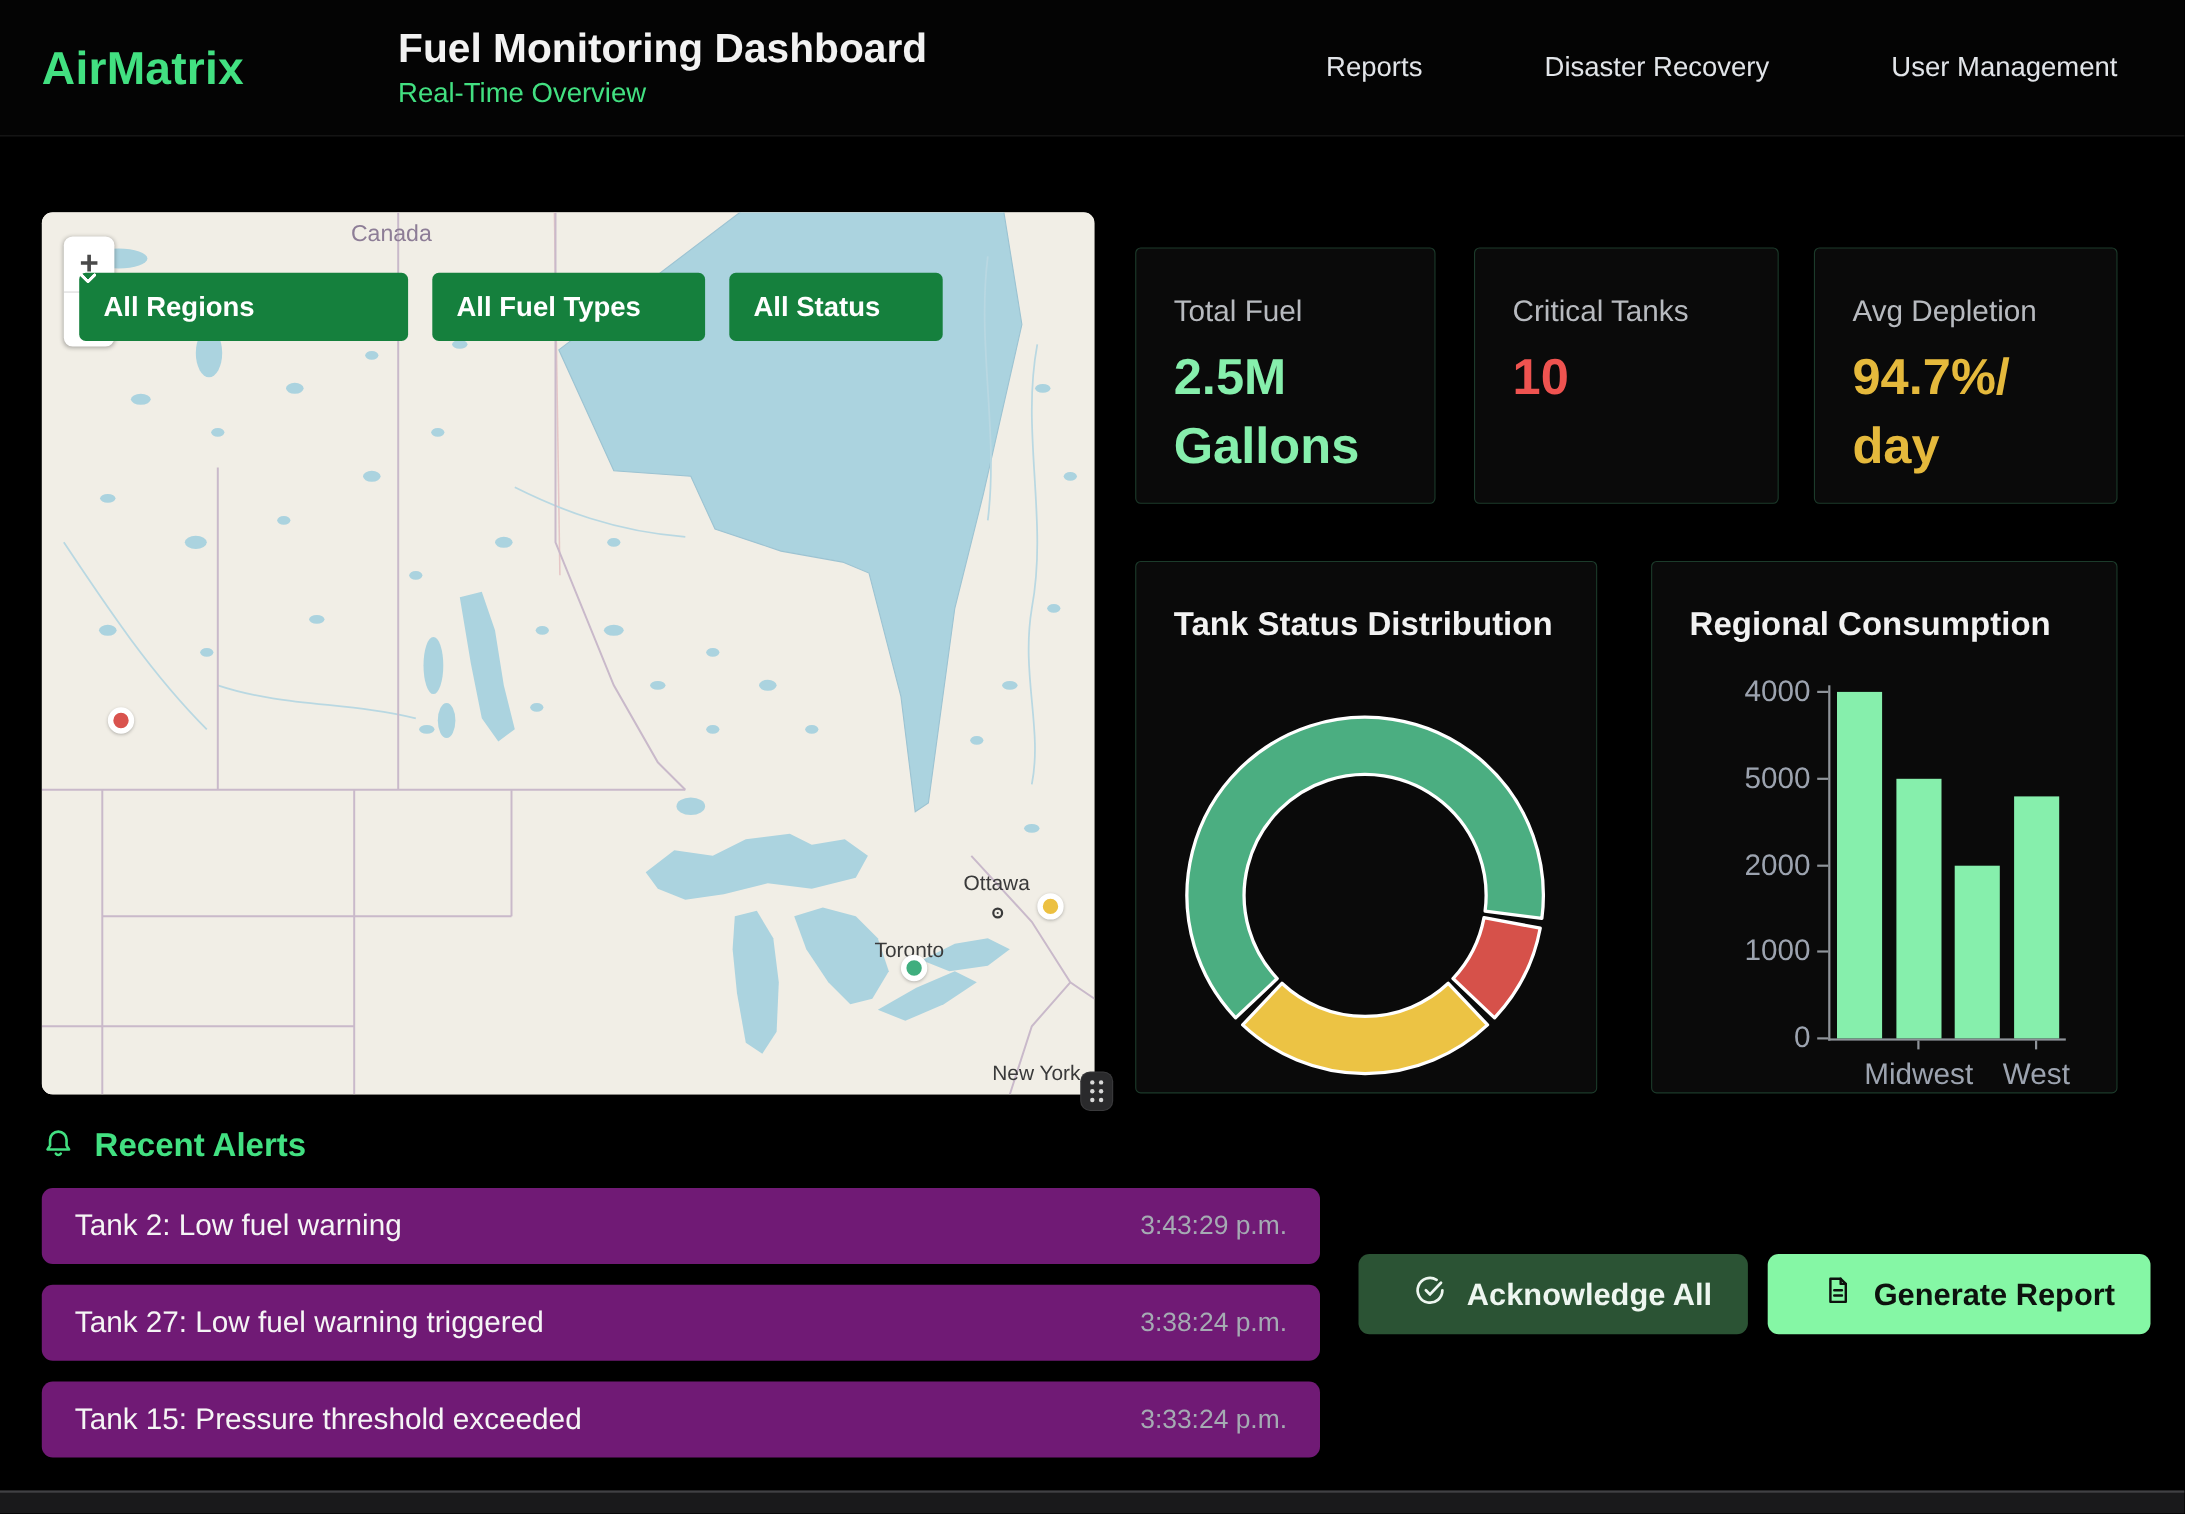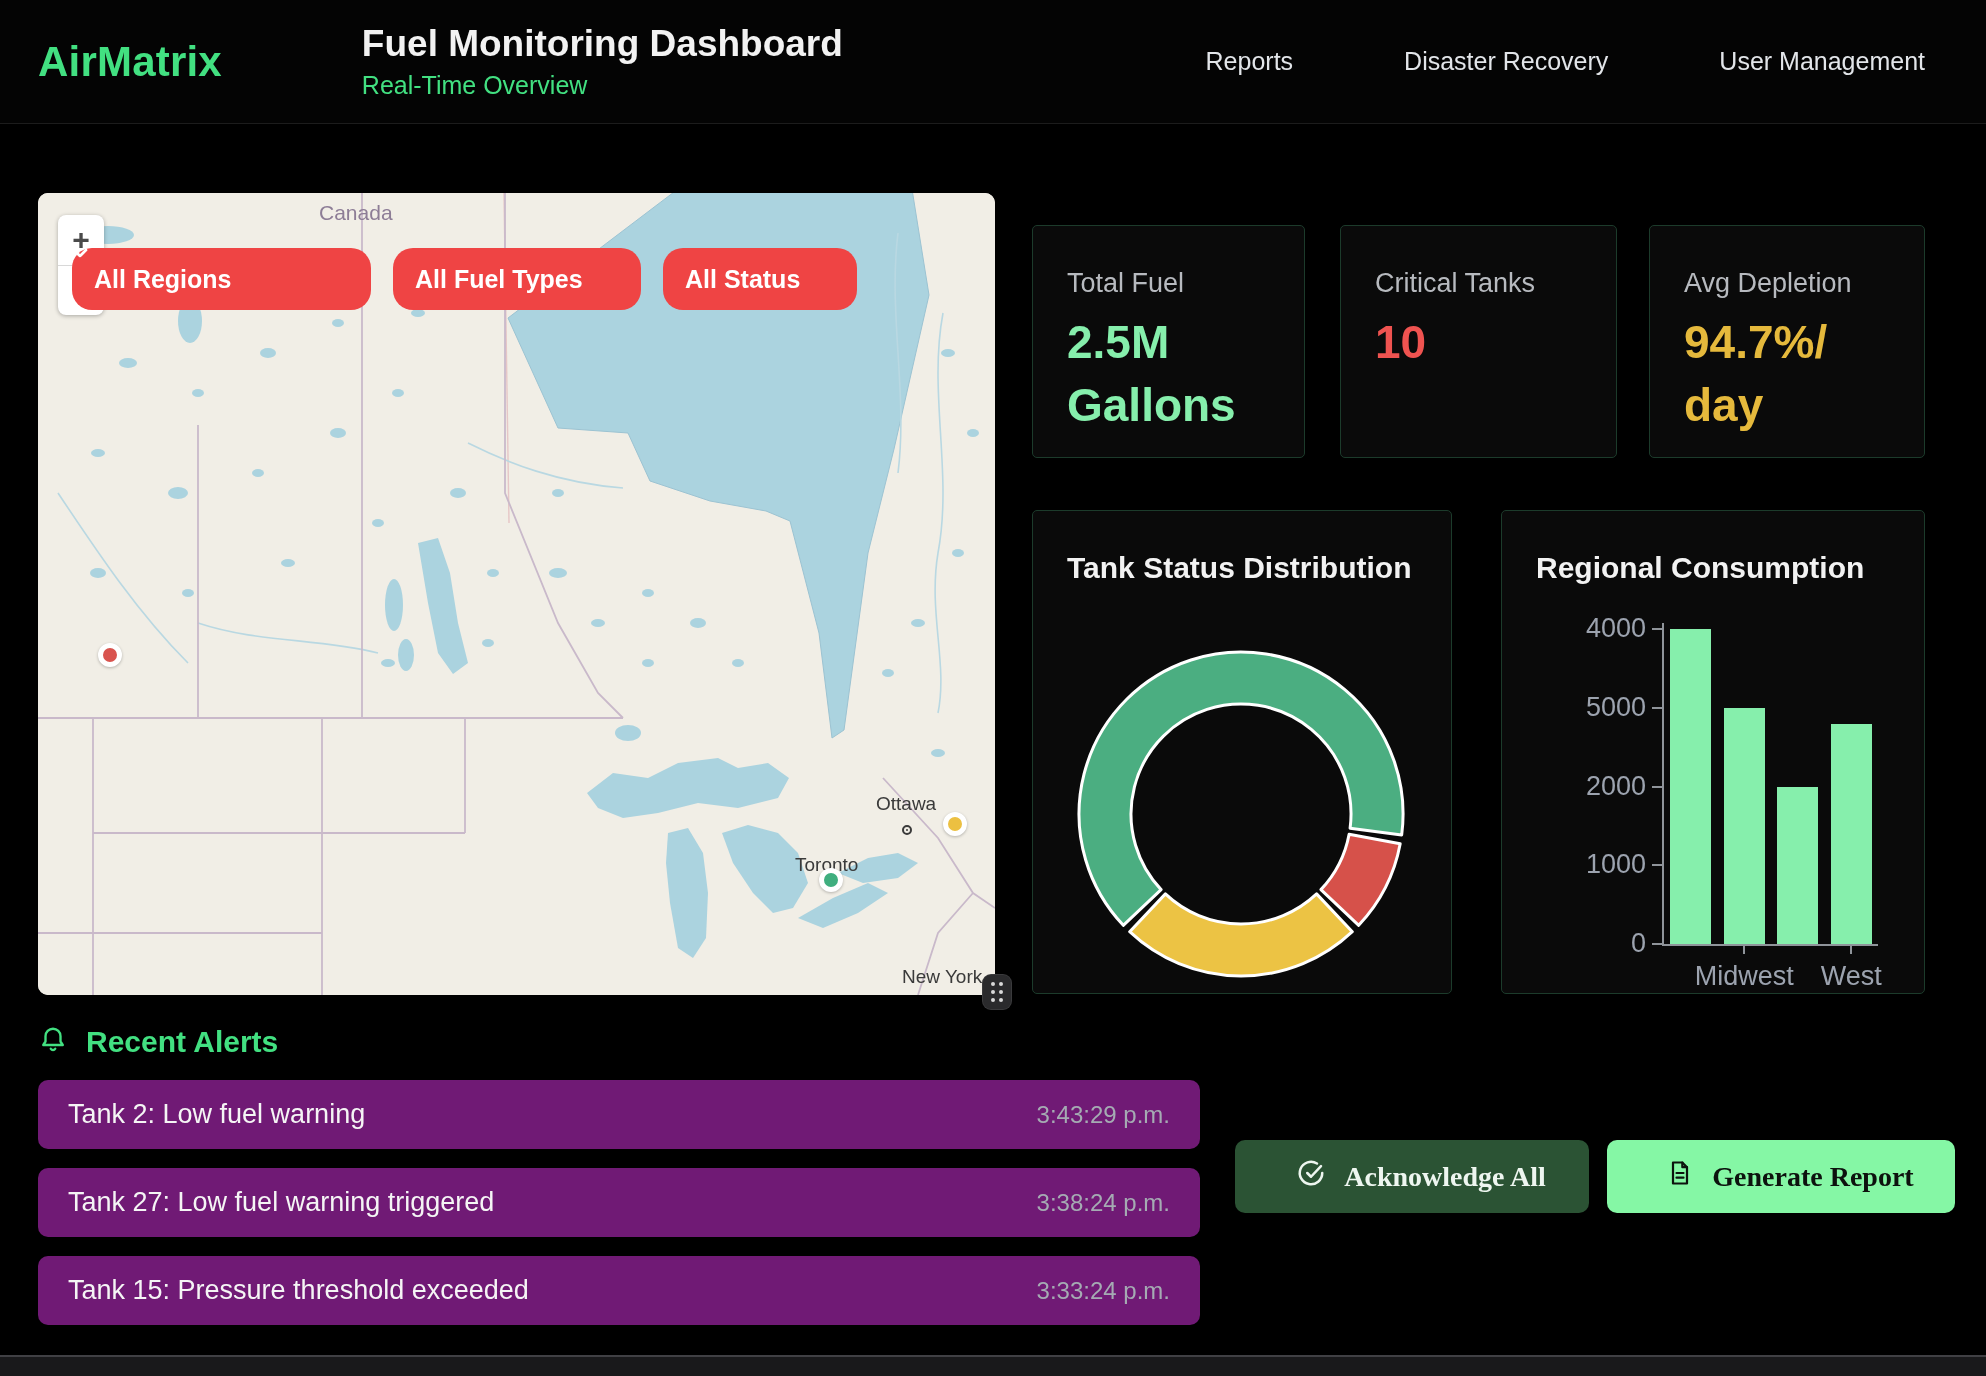--- a/index.html
+++ b/index.html
@@ -26,21 +26,21 @@
   .capital-dot { position:absolute; width:10px; height:10px; border:2px solid #3a3a3a; border-radius:50%; }
   .capital-dot::after { content:""; position:absolute; left:2px; top:2px; width:2px; height:2px; background:#3a3a3a; border-radius:50%; }
   .map-marker { position:absolute; width:24px; height:24px; border:5px solid #fff; border-radius:50%;
                 transform:translate(-50%,-50%); box-shadow:0 1px 3px rgba(0,0,0,.25); cursor:pointer; }
   .zoom-ctl { position:absolute; left:20px; top:22px; width:46px; height:100px; background:#fff; border-radius:8px;
               box-shadow:0 1px 4px rgba(0,0,0,.3); z-index:1; overflow:hidden; }
   .zoom-btn { width:100%; height:50px; display:flex; align-items:center; justify-content:center;
               font-size:30px; font-weight:700; color:#4a4a4a; cursor:pointer; }
   .zoom-btn.minus { border-top:1px solid #d8d8d8; }
   .filters { position:absolute; left:34px; top:55px; display:flex; gap:22px; z-index:2; }
-  .filter-btn { height:62px; background:#ef4444; border:none; border-radius:20px; color:#fff; display:flex;
+  .filter-btn { height:62px; background:#15803d; border:none; border-radius:6px; color:#fff; display:flex;
                 align-items:center; justify-content:space-between; padding:0 20px 0 22px; font-size:25px;
                 font-weight:600; font-family:"Liberation Sans", sans-serif; cursor:pointer; }
   .filter-btn .chev { margin-left:26px; display:flex; }
   .f-regions { width:299px; } .f-fuel { width:248px; } .f-status { width:194px; }
   .drag-handle { position:absolute; left:945px; top:782px; width:28px; height:34px; background:#2a2a2c;
                  border-radius:8px; display:grid; grid-template-columns:repeat(2,4px); grid-template-rows:repeat(3,4px);
                  gap:4px; place-content:center; cursor:grab; box-shadow:0 0 0 1px #3a3a3c; }
   .drag-handle i { width:4px; height:4px; background:#d9d9d9; border-radius:50%; }
 
   
@@ -66,21 +66,21 @@
   .alerts-header { position:absolute; left:38px; top:1022px; display:flex; align-items:center; gap:18px; height:40px; }
   .alerts-title { font-size:30px; font-weight:700; color:#42e081; }
   .alert-row { position:absolute; left:38px; width:1162px; height:69px; background:#701a75; border-radius:10px;
                display:flex; align-items:center; justify-content:space-between; padding:0 30px; cursor:pointer; }
   .alert-text { font-size:27px; color:#f5f5f5; }
   .alert-time { font-size:24px; color:#a5abb3; }
   #alert-0 { top:1080px; } #alert-1 { top:1168px; } #alert-2 { top:1256px; }
 
   
   .btn { position:absolute; top:1140px; height:73px; border:none; border-radius:10px; display:flex;
-         align-items:center; justify-content:center; gap:18px; font-family:Liberation Serif, serif;
+         align-items:center; justify-content:center; gap:18px; font-family:Liberation Sans, sans-serif;
          font-size:28px; cursor:pointer;padding-left:18px; }
   #btn-ack { left:1235px; width:354px; background:#2b5334; color:#eef6f0; font-weight:600; }
   #btn-gen { left:1607px; width:348px; background:#85f7a5; color:#0d120e; font-weight:700; }
 
   
   .footer-strip { position:absolute; left:0; top:1355px; width:1986px; height:21px;
                   background:#19191b; border-top:2px solid #404044; }
 </style>
 </head>
 <body>

